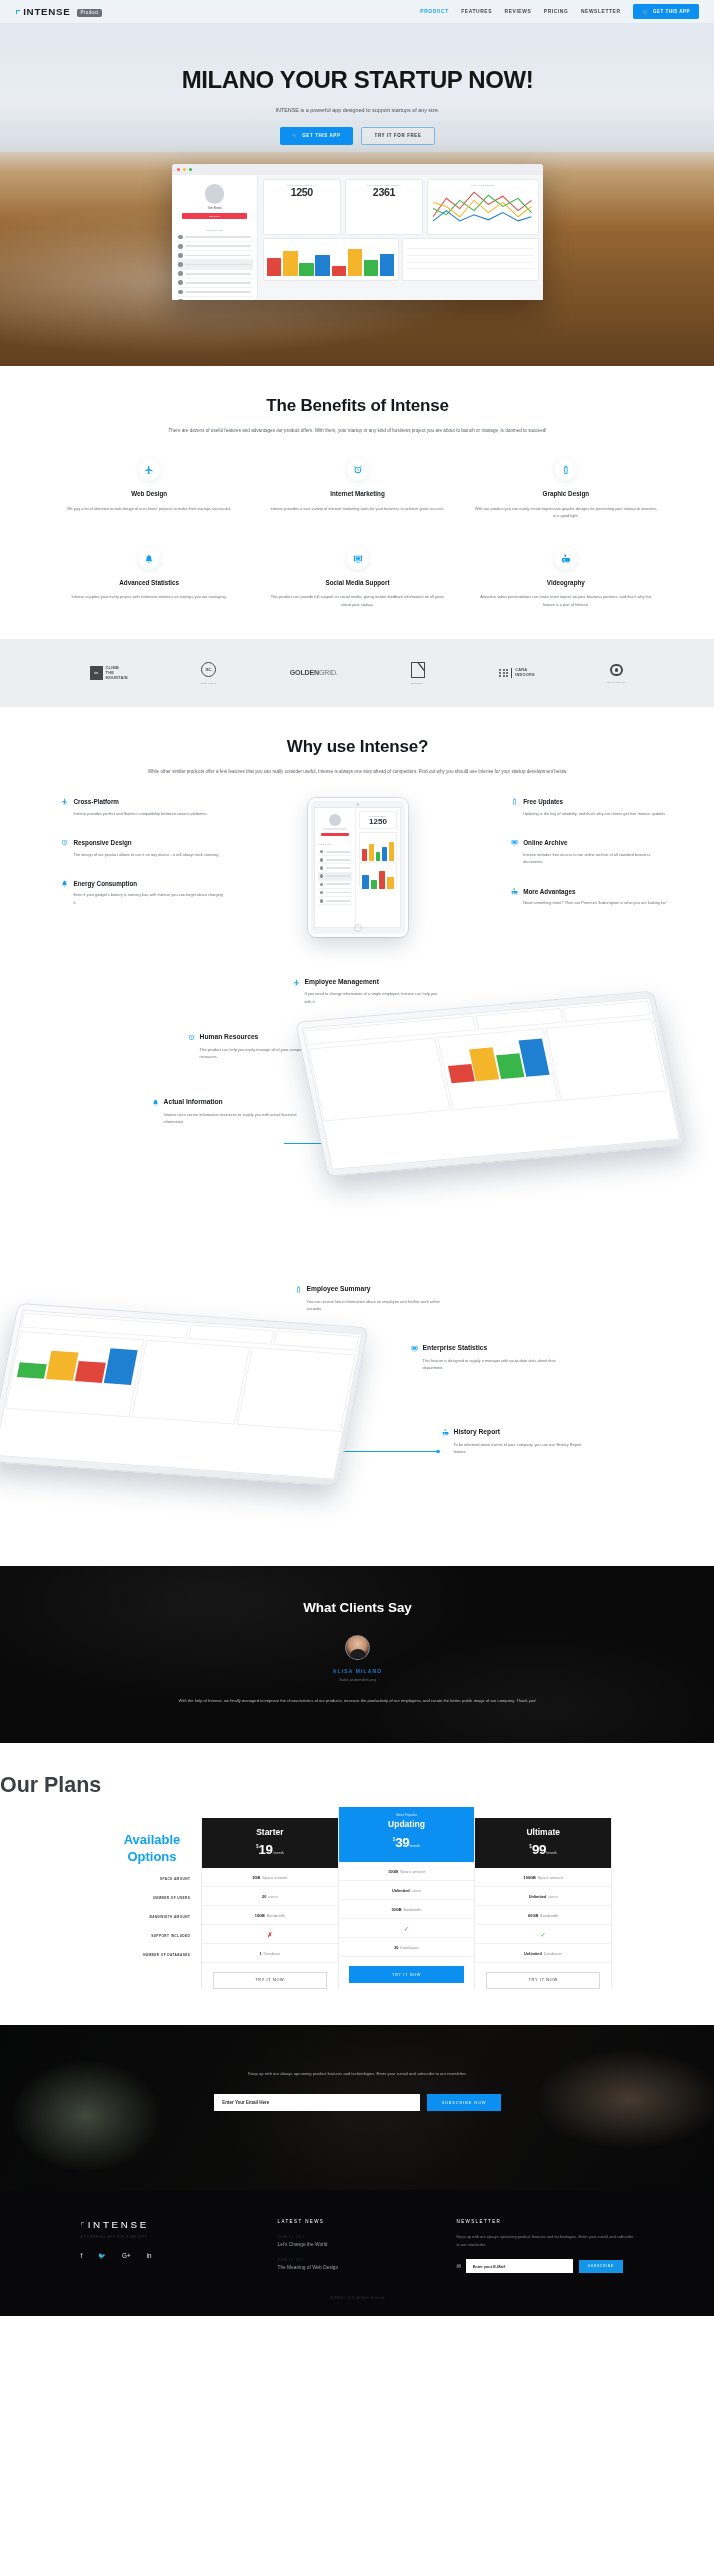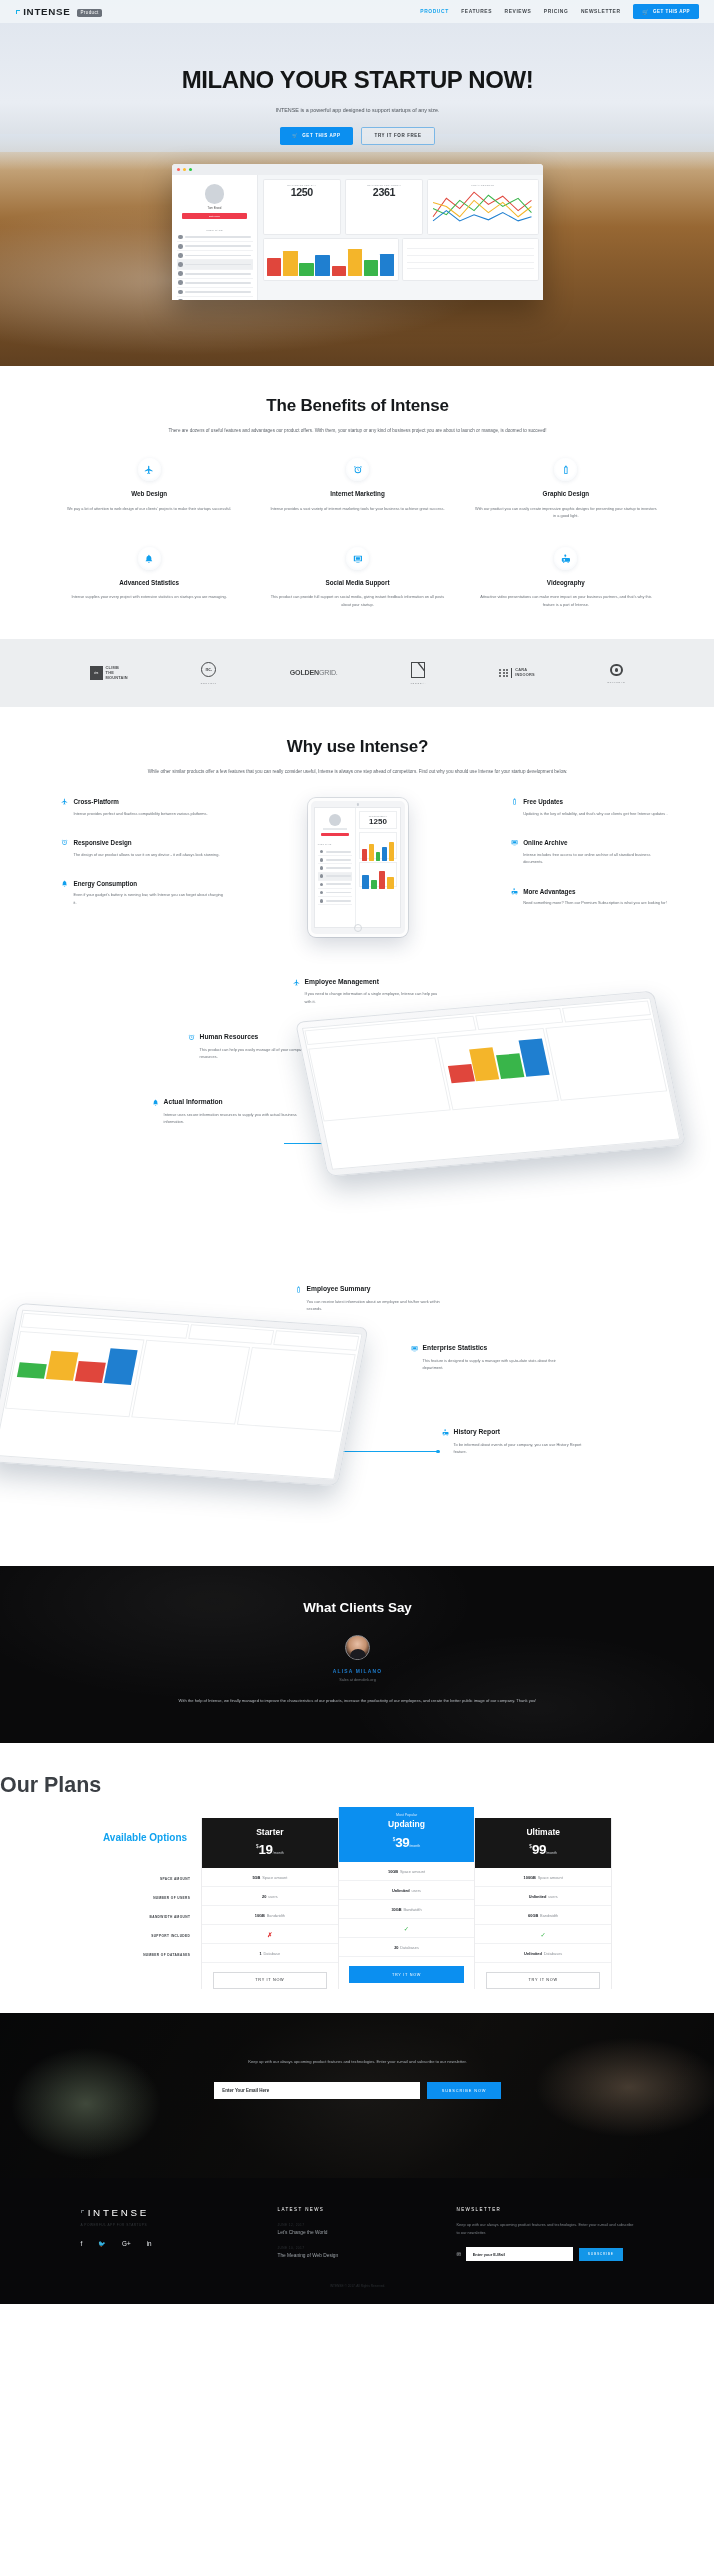--- a/index.html
+++ b/index.html
@@ -198,25 +198,25 @@
   .testi .av { position:relative; width:25px;height:25px;border-radius:50%;margin:19.7px auto 0;
      background:radial-gradient(circle at 50% 35%, #e8bfa6 0%, #c38f6d 45%, #2a1d18 75%);
      border:0.9px solid #8e8e92; overflow:hidden;}
   .testi .av:after{content:"";position:absolute;left:50%;top:58%;transform:translateX(-50%);
      width:16px;height:14.3px;border-radius:50% 50% 40% 40%;background:#1b1b20;}
   .testi .nm { position:relative; color:#1f7fd0; font-size:4.9px; letter-spacing:1.2px; margin-top:9px; font-weight:bold;}
   .testi .rl { position:relative; color:#6d7276; font-size:3.8px; margin-top:4.5px; }
   .testi .quote { position:relative; color:#b9bec3; font-size:4.1px; line-height:2.1; max-width:384px; margin:14.3px auto 0; }
 
   
-  .pricing { padding:30px 0 24px; background:#fff; }
+  .pricing { padding:30px 0 36px; background:#fff; }
   .ptable { width:509px; margin:19.7px auto 0; display:flex; }
   .pcol-labels { width:98px; padding-top:52px; text-align:right; padding-right:10.7px; }
-  .pcol-labels .hdl { color:#10a2ef; font-size:10px; font-weight:bold; line-height:1.35;
-     position:absolute; margin-top:-39px; width:98px; text-align:left; }
+  .pcol-labels .hdl { color:#10a2ef; font-size:13px; font-weight:bold; line-height:1.35;
+     position:absolute; margin-top:-39px; width:98px; text-align:center; }
   .pcol-labels .rw { font-size:3.2px; font-weight:bold; letter-spacing:0.4px; color:#3b3f44;
      height:19px; display:flex; align-items:center; justify-content:flex-end; text-transform:uppercase;}
   .pcol { flex:1; border-left:0.9px solid #ececee; }
   .pcol:last-child { border-right:0.9px solid #ececee; }
   .phead { background:#171717; color:#fff; text-align:center; padding:9px 0 10.7px; }
   .pcol.pop { margin-top:-10.7px; }
   .pcol.pop .phead { background:#0b8ff0; padding-top:5.4px; padding-bottom:12.5px; }
   .pop-tag { font-size:3.6px; color:#cfe8ff; margin-bottom:2.7px; }
   .phead .nm { font-size:8.5px; font-weight:bold; }
   .phead .pr { margin-top:4.5px; }

